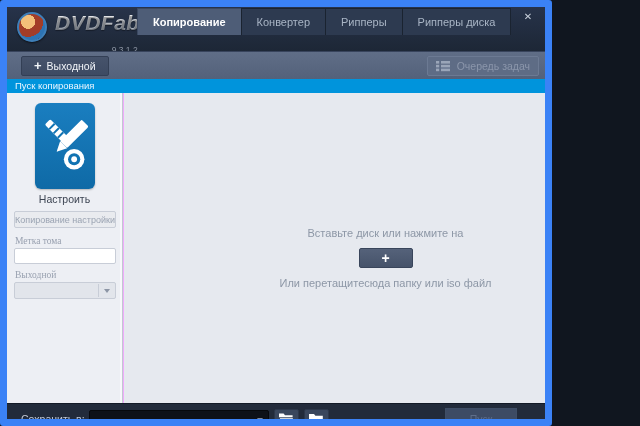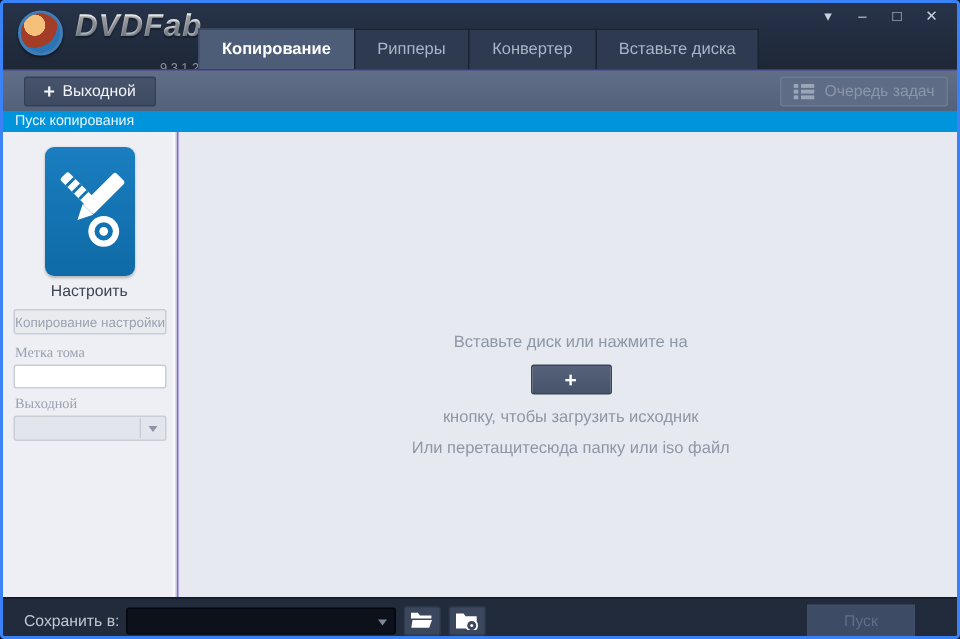--- a/index.html
+++ b/index.html
@@ -1,20 +1,20 @@
 <!DOCTYPE html>
 <html><head>
 <meta charset="utf-8">
 <style>
   * { margin:0; padding:0; box-sizing:border-box; }
   html,body { width:640px; height:426px; background:#10161f; }
   body { font-family:"Liberation Sans", sans-serif; }
   #window {
-    position:relative; width:640px; height:426px; overflow:hidden;
-    background:#8b5cf6; border:2px solid #3b82f6; border-radius:3px;
+    position:relative; width:552px; height:426px; overflow:hidden;
+    background:#f0abfc; border:7px solid #3b82f6; border-radius:3px;
   }
 
   
   .titlebar { position:absolute; left:0; top:0; width:100%; height:44px; background:linear-gradient(#27334a,#1d2736); }
   .logo { position:absolute; left:10px; top:5px; display:flex; align-items:flex-start; }
   .monkey {
     width:30px; height:30px; border-radius:50%;
     background:radial-gradient(circle at 35% 30%, #f4c07a 0 28%, #a33d28 29% 60%, #2d74b4 61% 78%, #17253a 79%);
     border:2px solid #3e7fb9; box-shadow:0 1px 2px rgba(0,0,0,.6);
   }
@@ -22,21 +22,21 @@
   .brand {
     font-size:21px; font-weight:bold; font-style:italic; letter-spacing:0.5px;
     background:linear-gradient(#ffffff,#9aa4b2); -webkit-background-clip:text; background-clip:text; color:transparent;
     text-shadow:0 1px 1px rgba(0,0,0,.35);
   }
   .version { font-size:8.5px; color:#8b94a2; text-align:right; margin-top:13px; padding-right:2px; }
   .winctrls { position:absolute; right:10px; top:3px; display:flex; gap:9px; }
   .winctrls span { color:#c9d1dc; font-size:10px; width:14px; text-align:center; cursor:default; line-height:14px; }
 
   
-  .tabs { position:absolute; left:130px; bottom:0; display:flex; height:27px; }
+  .tabs { position:absolute; left:130px; bottom:16px; display:flex; height:27px; }
   .tab {
     display:flex; align-items:center; padding:0 15px; font-size:11px; color:#a9b5c5;
     background:#2d3a50; border:1px solid #1a2330; border-bottom:none; margin-right:-1px;
   }
   .tab.active { background:#4e5d77; color:#ffffff; font-weight:bold; border-color:#3b4962; }
 
   
   .toolbar { position:absolute; left:0; top:44px; width:100%; height:28px; background:linear-gradient(#606e87,#53617a); border-top:1px solid #38445c; }
   .btn-add {
     position:absolute; left:14px; top:4px; height:20px; padding:0 12px;
@@ -129,23 +129,23 @@
       </div>
     </div>
     <div class="winctrls">
       <span>▾</span>
       <span>–</span>
       <span>□</span>
       <span>✕</span>
     </div>
     <div class="tabs">
       <div class="tab active">Копирование</div>
+      <div class="tab">Конвертер</div>
       <div class="tab">Рипперы</div>
-      <div class="tab">Конвертер</div>
-      <div class="tab">Вставьте диска</div>
+      <div class="tab">Рипперы диска</div>
     </div>
   </div>
 
   <div class="toolbar">
     <div class="btn-add">
       <span class="plus">+</span>
       <span>Выходной</span>
     </div>
     <div class="btn-queue">
       <span class="queue-icon">
@@ -206,21 +206,20 @@
           <span class="tri-down"></span>
         </span>
     </div>
   </div>
 
   <div class="mainarea">
     <div class="hint">
       <div class="hint-line1">
         <span>Вставьте диск или нажмите на</span>
         <span class="hint-plusbtn">+</span>
-        <span>кнопку, чтобы загрузить исходник</span>
       </div>
       <div class="hint-line2">Или перетащитесюда папку или iso файл</div>
     </div>
   </div>
 
   <div class="footer">
     <span class="save-label">Сохранить в:</span>
     <div class="save-combo">
       <span></span>
       <span class="tri-down"></span>

